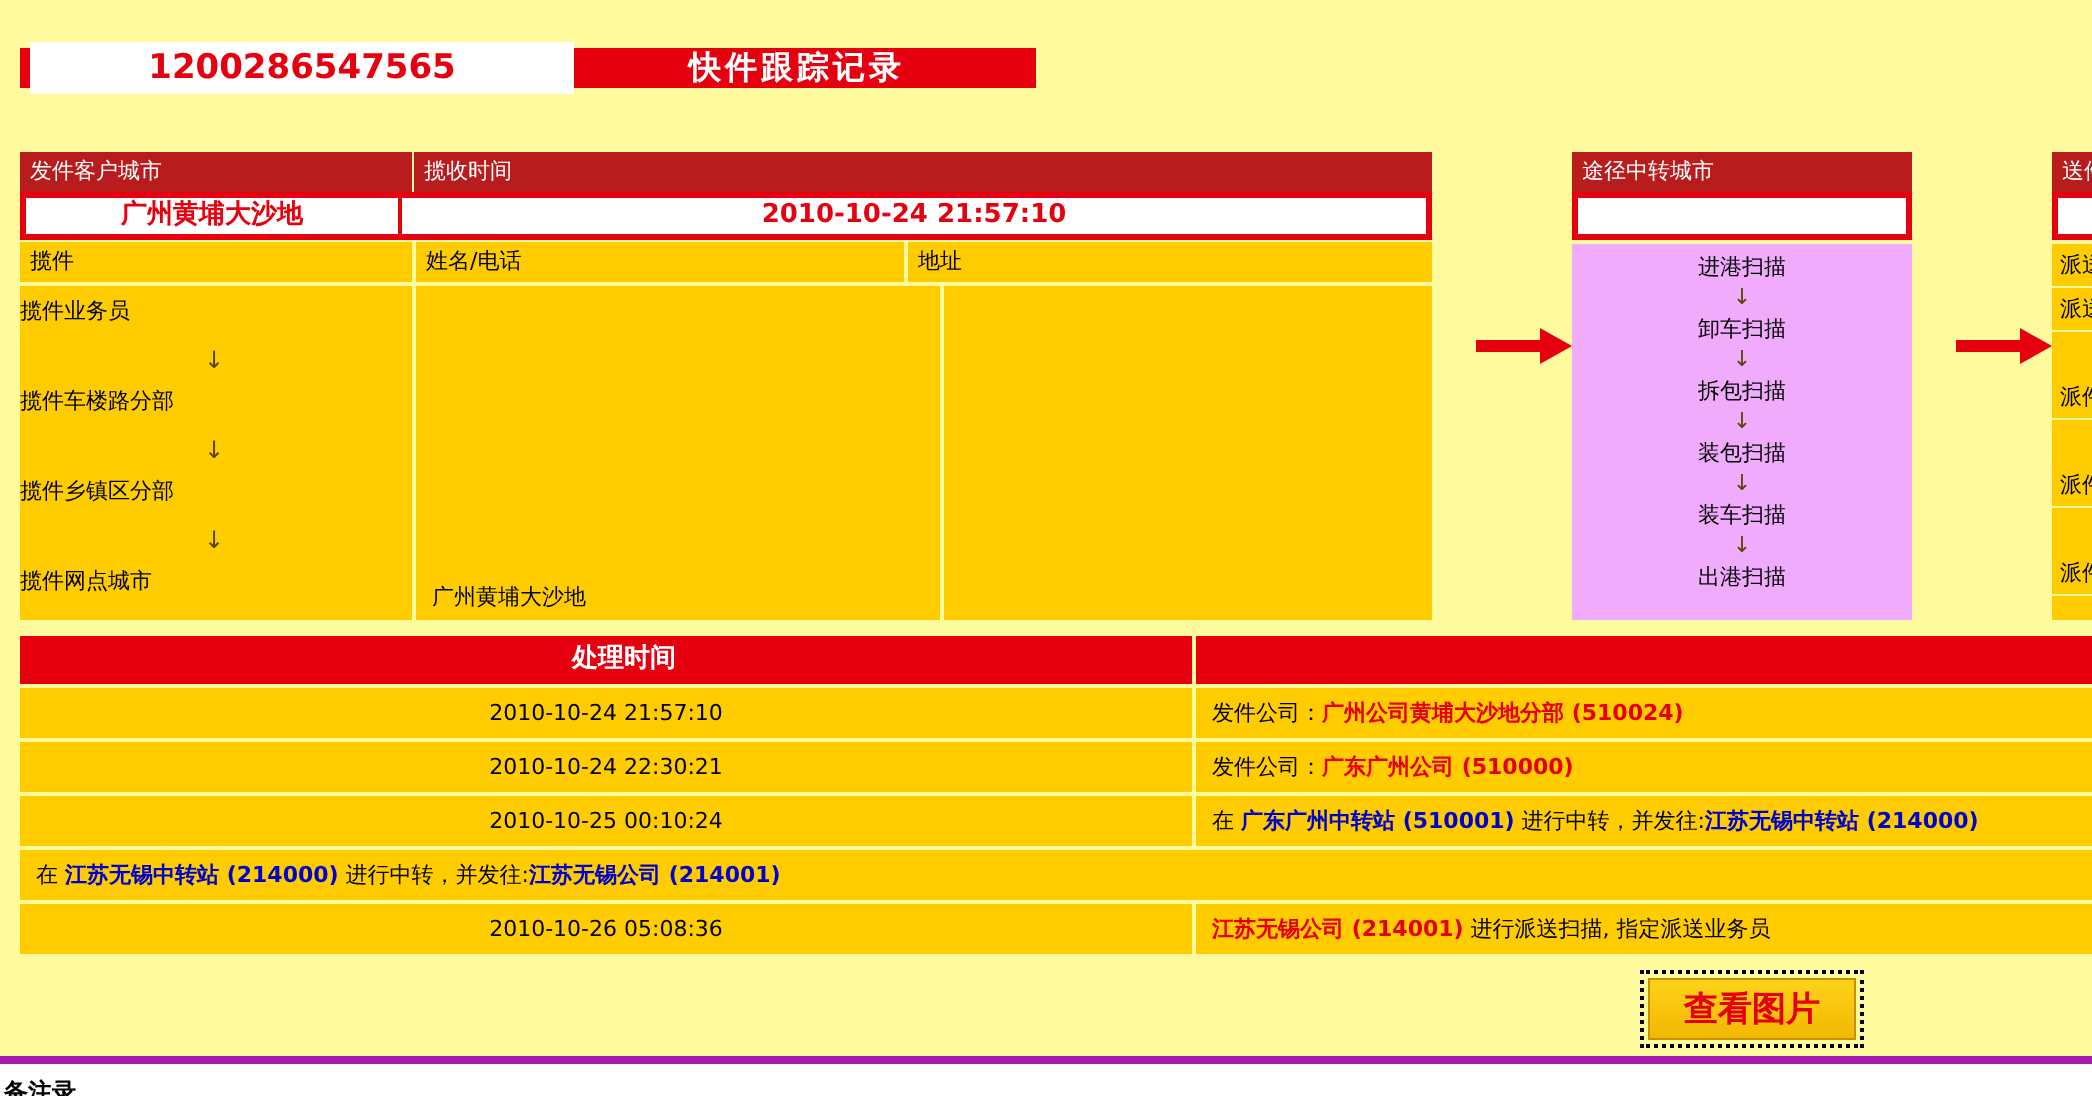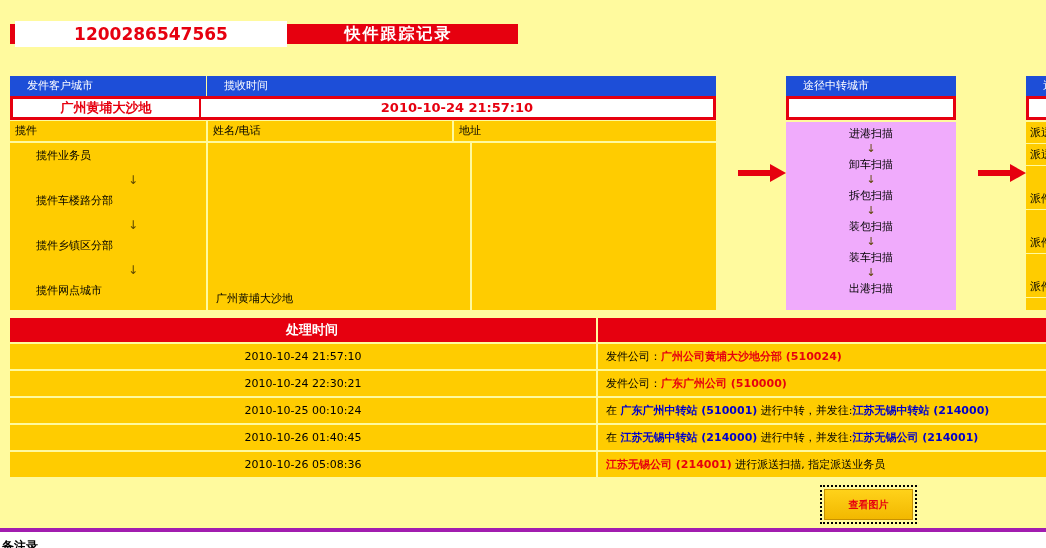--- a/index.html
+++ b/index.html
@@ -33,23 +33,23 @@
 
   
   .flow { position: absolute; left: 10px; top: 76px; width: 1036px; height: 234px; }
 
   .panel { position: absolute; top: 0; }
   .panel-sender { left: 0; width: 706px; }
   .panel-transit { left: 776px; width: 170px; }
   .panel-deliver { left: 1016px; width: 170px; }
 
   .hdr {
-    background: #1d4ed8; color: #FFFFFF;
+    background: #b91c1c; color: #FFFFFF;
     font-size: 11px; height: 20px; line-height: 20px;
-    padding-left: 17px; white-space: nowrap; overflow: hidden;
+    padding-left: 5px; white-space: nowrap; overflow: hidden;
   }
   .hdr-row { display: flex; gap: 1px; }
   .hdr-c1 { width: 196px; }
   .hdr-c2 { flex: 1; }
 
   .valbar {
     background: #E6000F; height: 24px; padding: 3px;
     display: flex; gap: 2px;
   }
   .valbox {
@@ -69,21 +69,21 @@
   }
   .sub-c1 { width: 196px; }
   .sub-c2 { width: 262px; }
   .sub-c3 { flex: 1; }
 
   .body-row { display: flex; gap: 2px; margin-top: 2px; height: 167px; }
   .cell {
     background: #FFCC00; color: #000000; font-size: 11px;
     overflow: hidden; position: relative;
   }
-  .cell-c1 { width: 196px; padding: 4px 0 0 26px; }
+  .cell-c1 { width: 196px; padding: 4px 0 0 0; }
   .cell-c2 { width: 262px; }
   .cell-c3 { flex: 1; }
 
   .chain { list-style: none; }
   .chain li { height: 23px; line-height: 18px; white-space: nowrap; }
   .chain .arrow {
     height: 22px; line-height: 20px;
     padding-left: 92px; color: #5a4500; font-size: 12px;
   }
   .bottom-text {
@@ -131,25 +131,25 @@
     height: 25px; line-height: 25px; overflow: hidden; white-space: nowrap;
   }
   .col-time { width: 586px; text-align: center; }
   .col-desc { flex: 1; padding-left: 8px; text-align: left; }
   .em-red  { color: #E6000F; font-weight: bold; }
   .em-blue { color: #0000CC; font-weight: bold; }
 
   
   .btn-wrap { position: absolute; left: 824px; top: 489px; }
   .btn-view {
-    width: 89px; height: 31px;
+    width: 104px; height: 31px;
     background: linear-gradient(#FFD21A, #F2B800);
     border: 1px solid #C79100;
     outline: 2px dotted #000; outline-offset: 2px;
-    color: #E6000F; font-weight: bold; font-size: 10px;
+    color: #E6000F; font-weight: bold; font-size: 17px;
     font-family: Liberation Mono, monospace;
     cursor: pointer;
   }
 
   
   .footer-strip {
     position: absolute; left: 0; top: 528px; width: 1046px; height: 20px;
     background: #FFFFFF; border-top: 4px solid #a21caf;
     overflow: hidden;
   }
@@ -267,21 +267,20 @@
         </div>
         <div class="track-row">
           <div class="track-cell col-time">2010-10-24 22:30:21</div>
           <div class="track-cell col-desc"><span>发件公司：</span><span class="em-red">广东广州公司 (510000)</span></div>
         </div>
         <div class="track-row">
           <div class="track-cell col-time">2010-10-25 00:10:24</div>
           <div class="track-cell col-desc"><span>在 </span><span class="em-blue">广东广州中转站 (510001)</span><span> 进行中转，并发往:</span><span class="em-blue">江苏无锡中转站 (214000)</span></div>
         </div>
         <div class="track-row">
-          <div class="track-cell col-time">2010-10-26 01:40:45</div>
           <div class="track-cell col-desc"><span>在 </span><span class="em-blue">江苏无锡中转站 (214000)</span><span> 进行中转，并发往:</span><span class="em-blue">江苏无锡公司 (214001)</span></div>
         </div>
         <div class="track-row">
           <div class="track-cell col-time">2010-10-26 05:08:36</div>
           <div class="track-cell col-desc"><span class="em-red">江苏无锡公司 (214001)</span><span> 进行派送扫描, 指定派送业务员</span></div>
         </div>
       </div>
   </div>
 
   <div class="btn-wrap">

